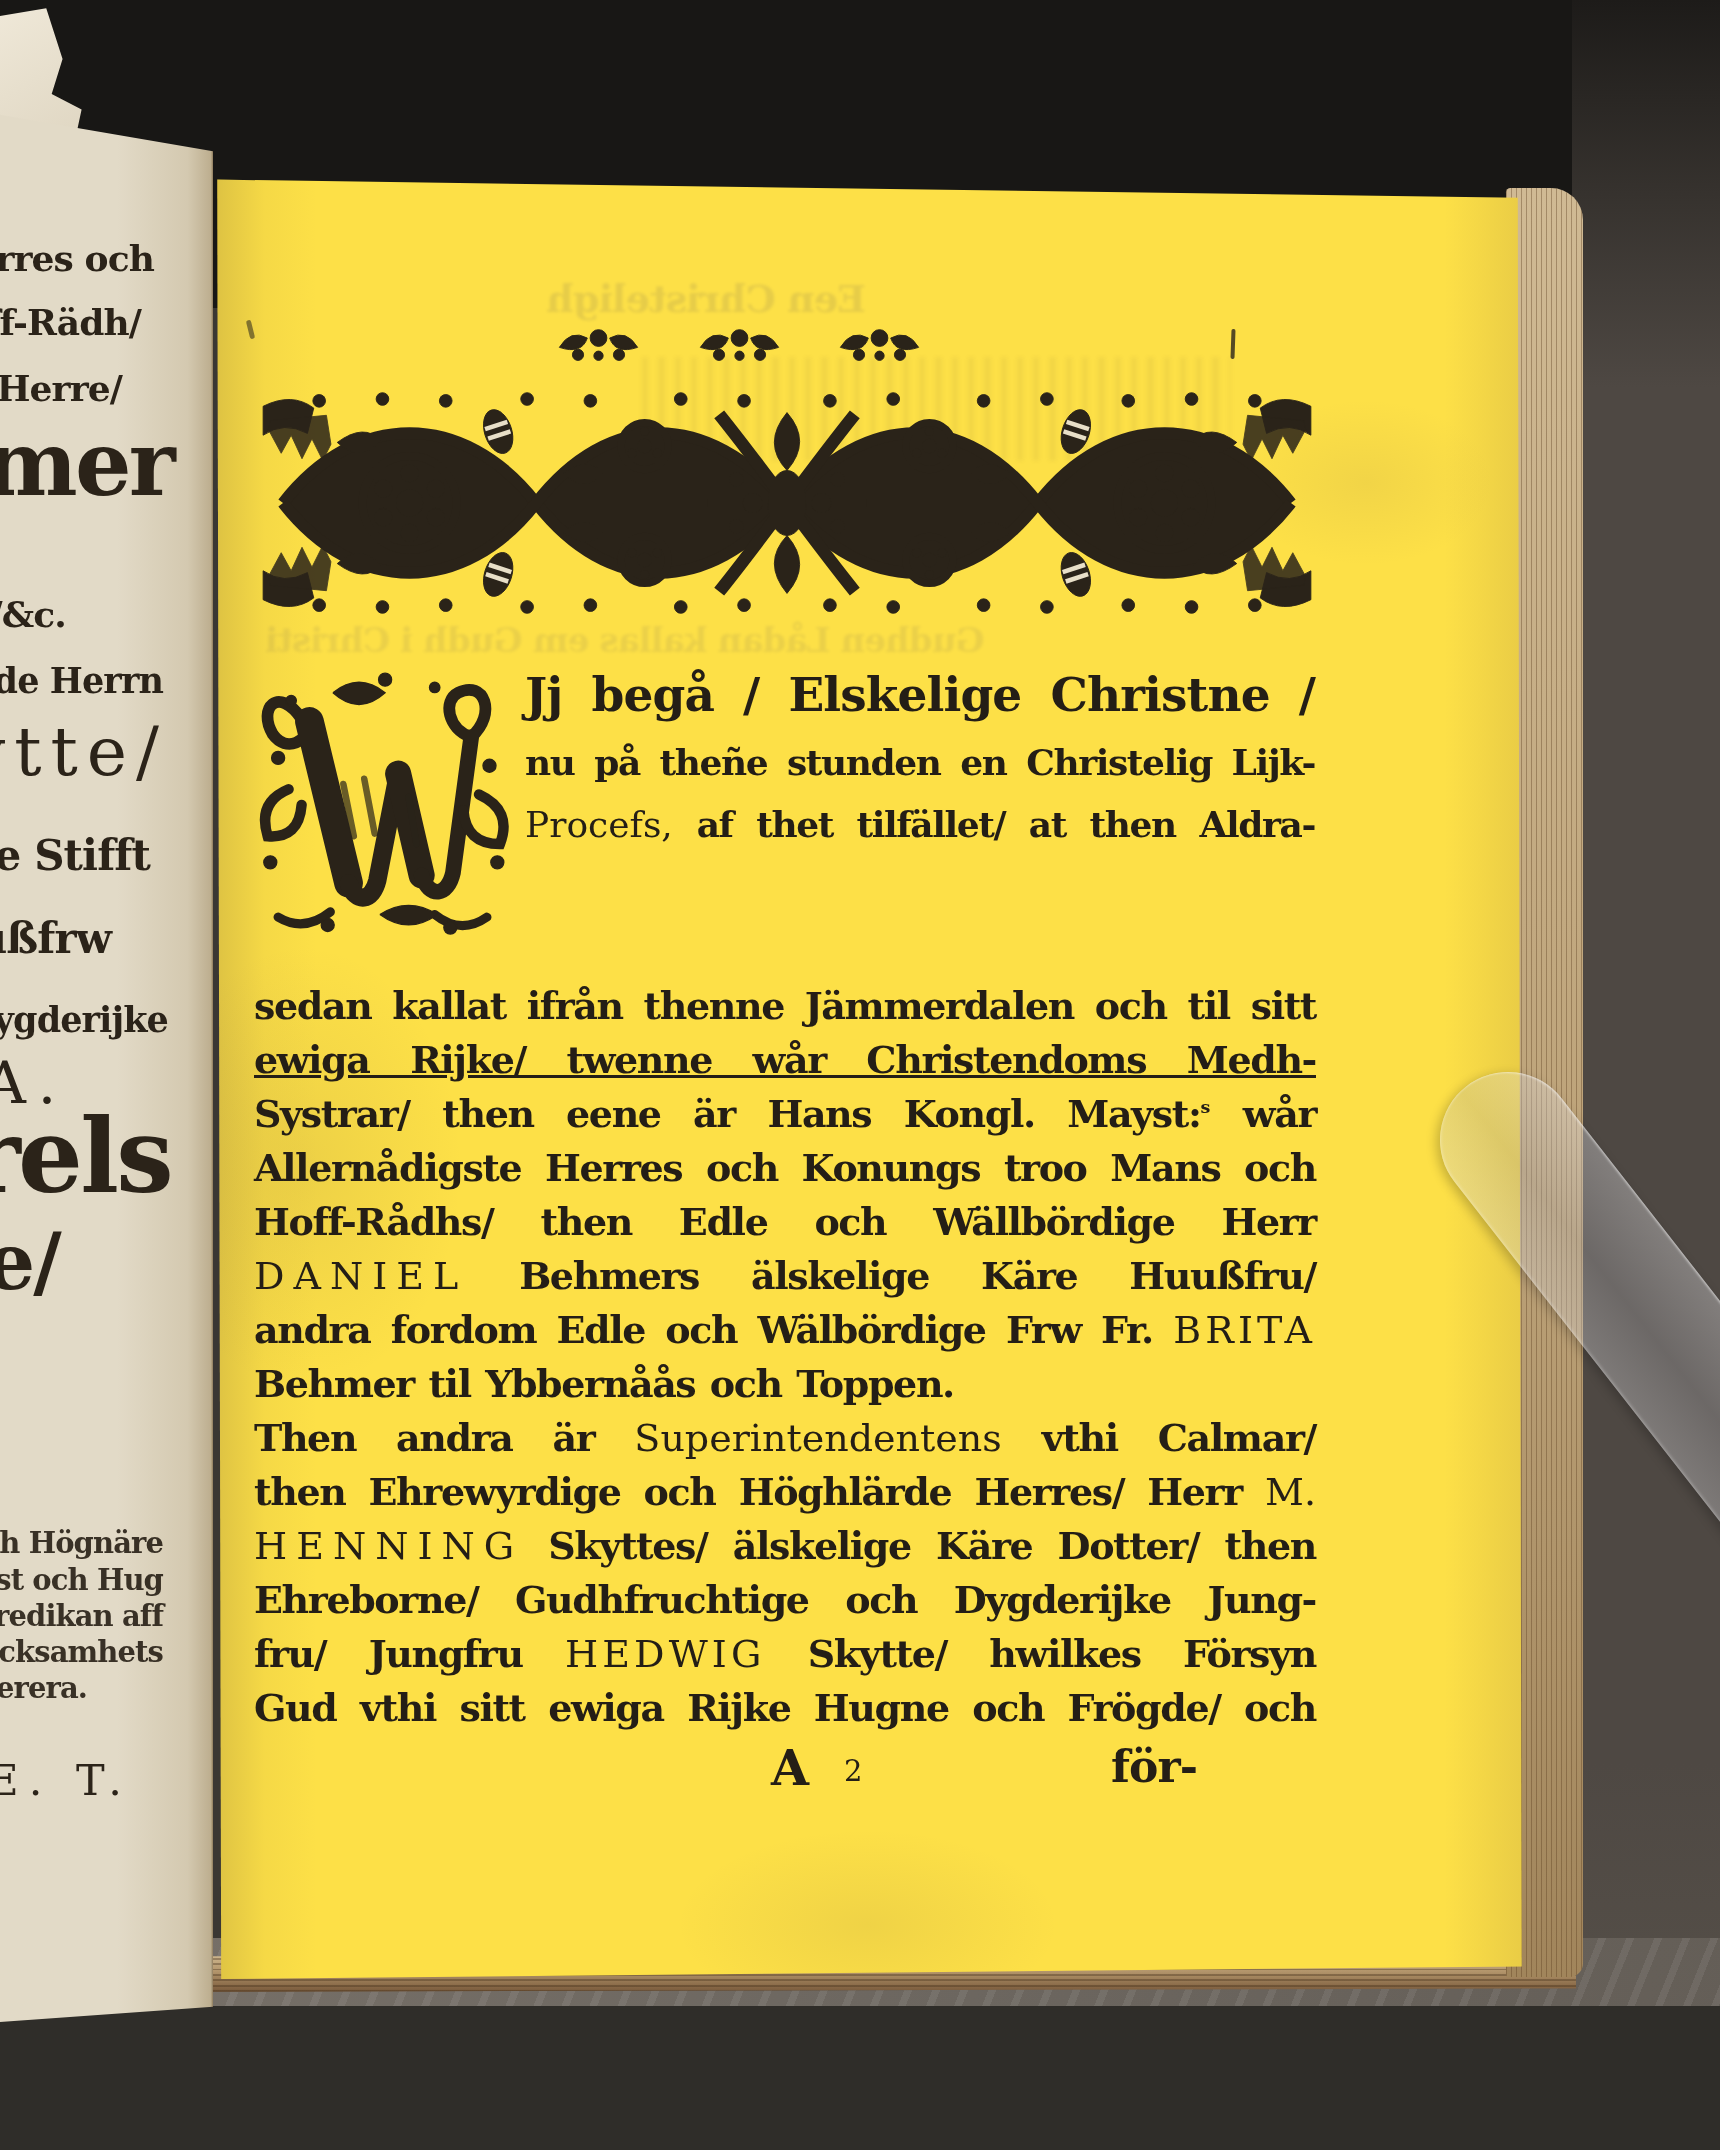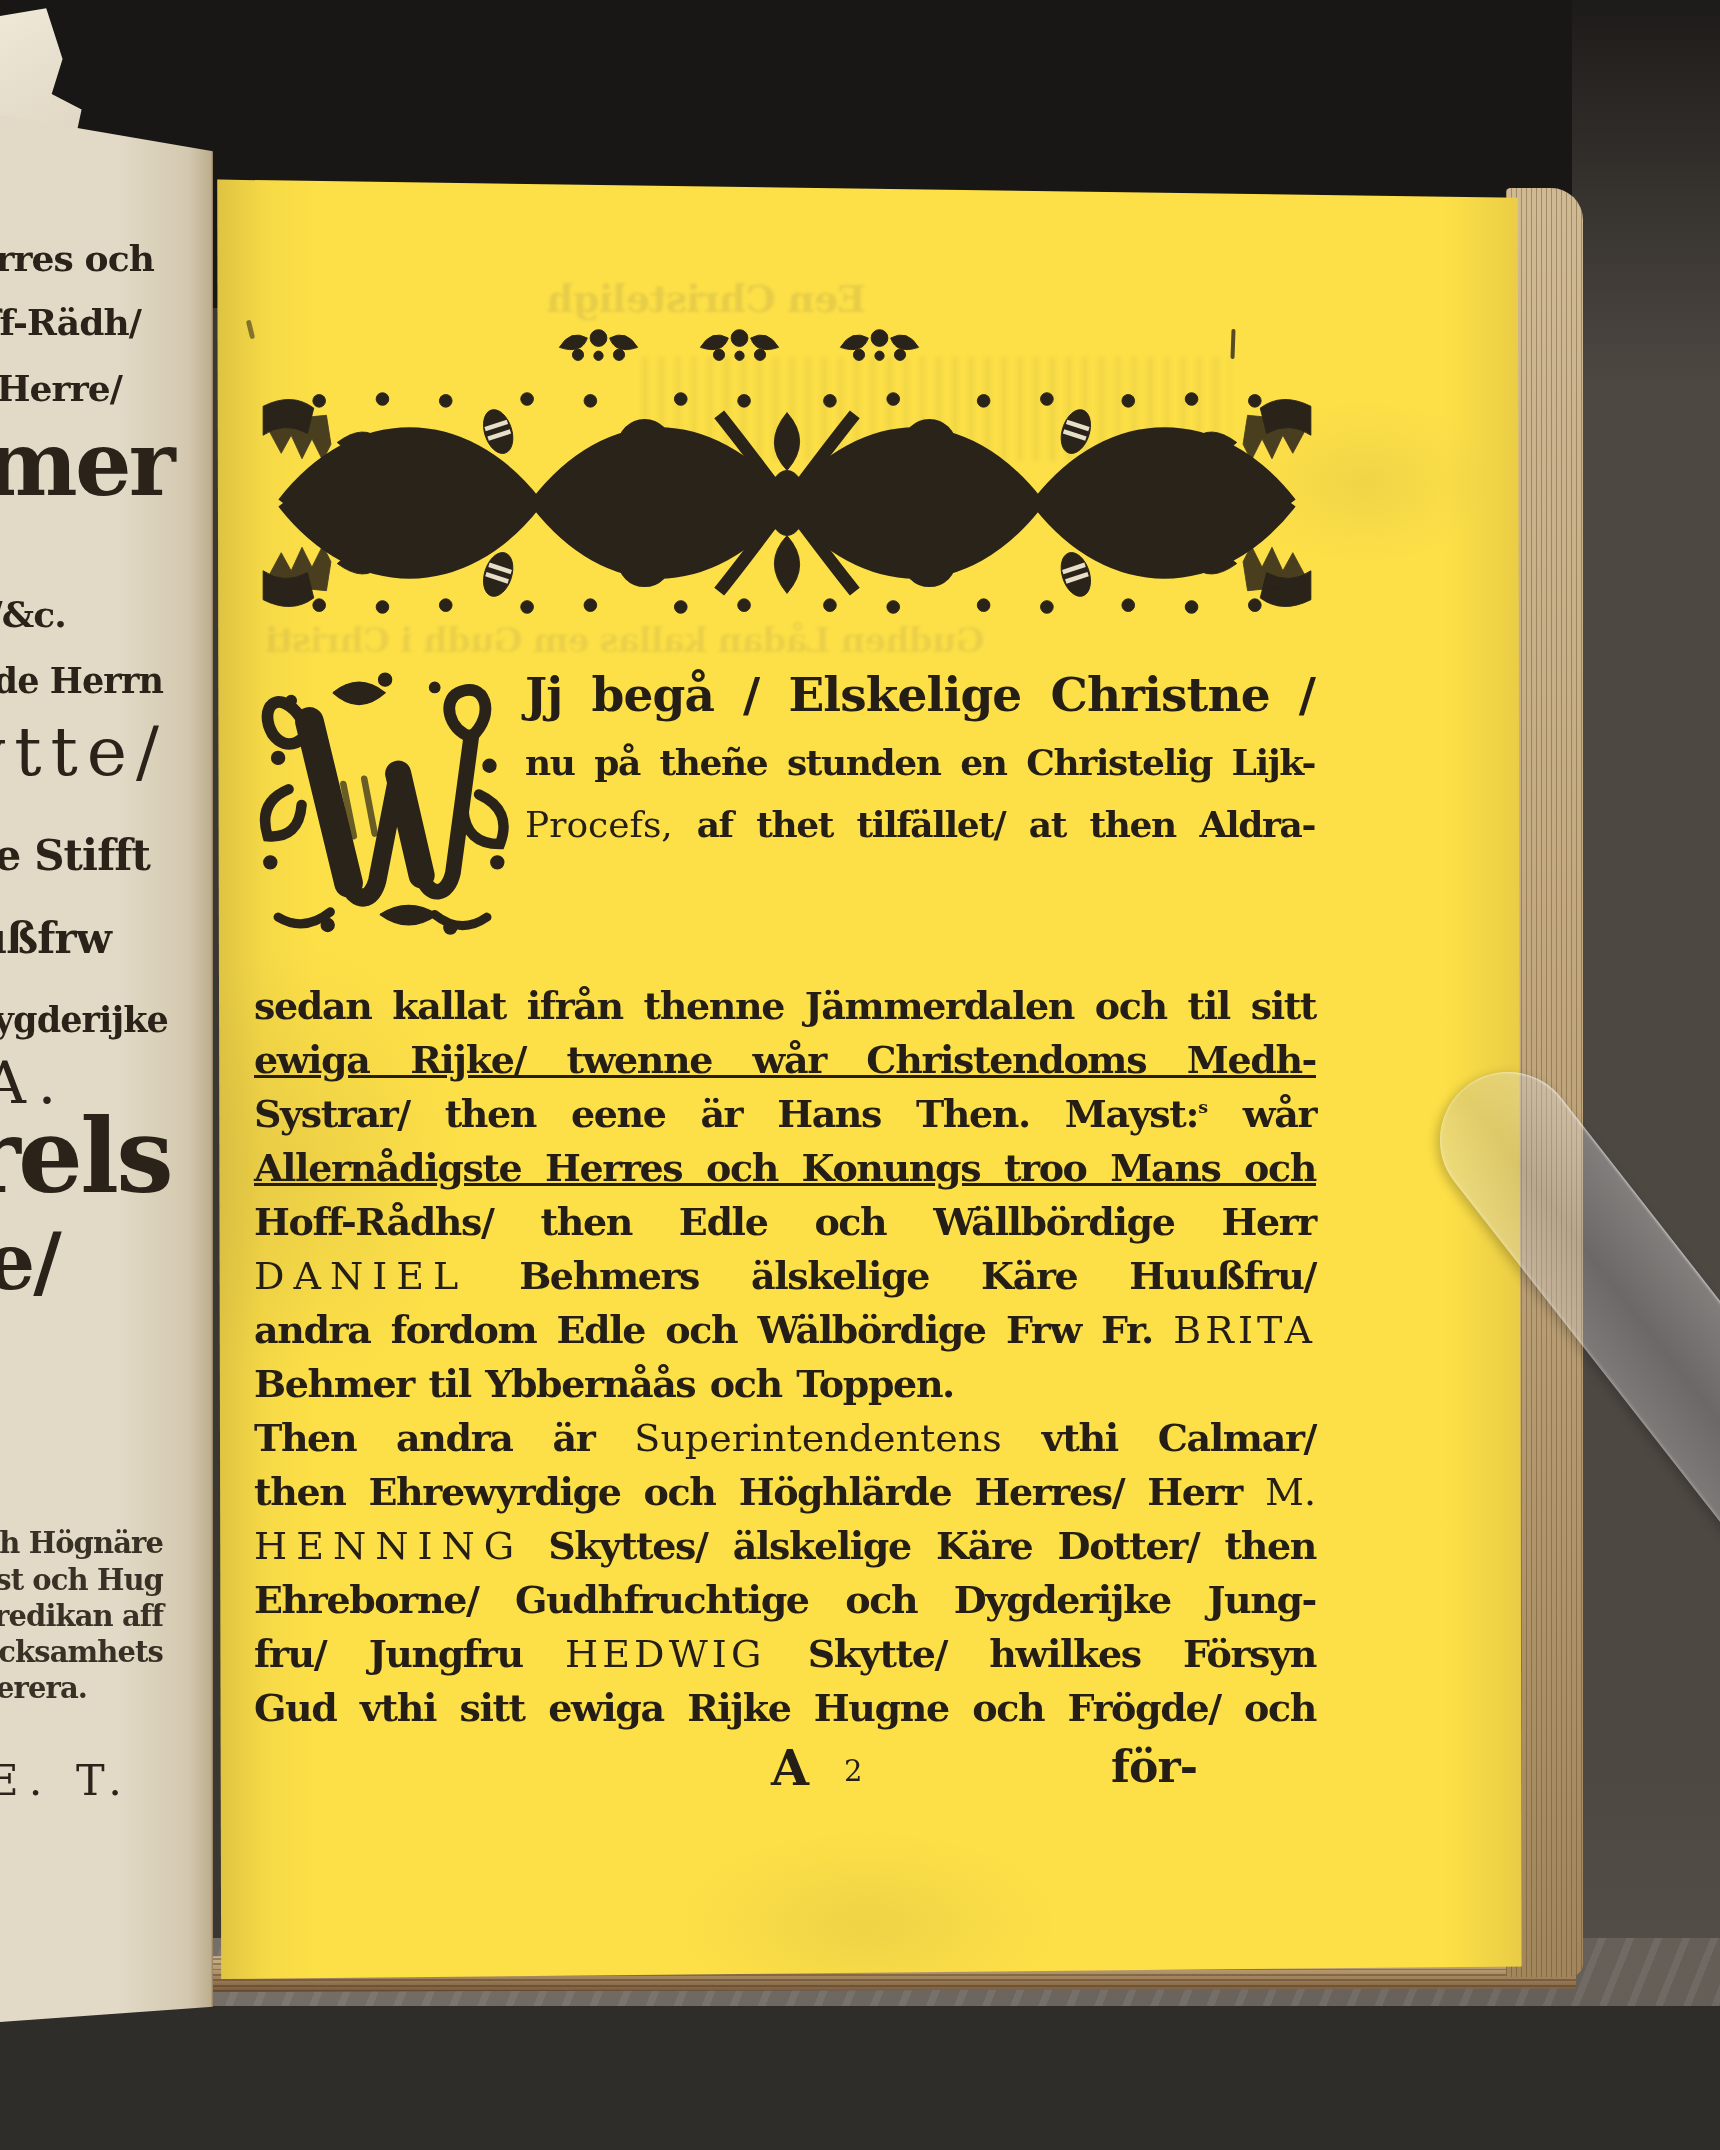--- a/index.html
+++ b/index.html
@@ -97,21 +97,21 @@
   .line sup{font-size:46%;vertical-align:super;letter-spacing:0;}
   .indent{left:313px;width:790px;}
   .l1{top:494px;font-size:47px;letter-spacing:-0.9px;}
   .l2{top:568px;font-size:36px;}
   .l3{top:630px;font-size:36px;}
   .l4{top:693px;font-size:36px;}
   .l5{top:755px;}
   .l6{top:810px;}
   .l7{top:864px;text-decoration:underline;}
   .l8{top:918px;}
-  .l9{top:972px;text-decoration:underline;}
+  .l9{top:972px;}
   .l10{top:1026px;}
   .l11{top:1080px;}
   .l12{top:1134px;}
   .l13{top:1188px;text-align-last:left;}
   .l14{top:1242px;}
   .l15{top:1296px;}
   .l16{top:1350px;}
   .l17{top:1404px;}
   .l18{top:1458px;}
   .l19{top:1512px;}
@@ -317,21 +317,21 @@
           <circle cx="140" cy="18" r="4"></circle>
           <circle cx="30" cy="28" r="4"></circle>
       </g>
     </svg>
 
     <div class="line l1 indent"><span>Jj begå / Elskelige Christne /</span></div>
     <div class="line l2 indent"><span>nu på theñe stunden en Christelig Lijk-</span></div>
     <div class="line l3 indent"><span class="roman">Procefs, </span><span>af thet tilfället/ at then Aldra-</span></div>
     <div class="line l6"><span>sedan kallat ifrån thenne Jämmerdalen och til sitt</span></div>
     <div class="line l7"><span>ewiga Rijke/ twenne wår Christendoms Medh-</span></div>
-    <div class="line l8"><span>Systrar/ then eene är Hans Then. Mayst:</span><sup>s</sup><span> wår</span></div>
+    <div class="line l8"><span>Systrar/ then eene är Hans Kongl. Mayst:</span><sup>s</sup><span> wår</span></div>
     <div class="line l9"><span>Allernådigste Herres och Konungs troo Mans och</span></div>
     <div class="line l10"><span>Hoff-Rådhs/ then Edle och Wällbördige Herr</span></div>
     <div class="line l11"><span class="caps1">DANIEL</span><span> Behmers älskelige Käre Huußfru/</span></div>
     <div class="line l12"><span>andra fordom Edle och Wälbördige Frw Fr. </span><span class="caps2">BRITA</span></div>
     <div class="line l13"><span>Behmer til Ybbernåås och Toppen.</span></div>
     <div class="line l14"><span>Then andra är </span><span class="roman">Superintendentens</span><span> vthi Calmar/</span></div>
     <div class="line l15"><span>then Ehrewyrdige och Höghlärde Herres/ Herr </span><span class="roman">M.</span></div>
     <div class="line l16"><span class="caps1">HENNING</span><span> Skyttes/ älskelige Käre Dotter/ then</span></div>
     <div class="line l17"><span>Ehreborne/ Gudhfruchtige och Dygderijke Jung-</span></div>
     <div class="line l18"><span>fru/ Jungfru </span><span class="caps2">HEDWIG</span><span> Skytte/ hwilkes Försyn</span></div>

